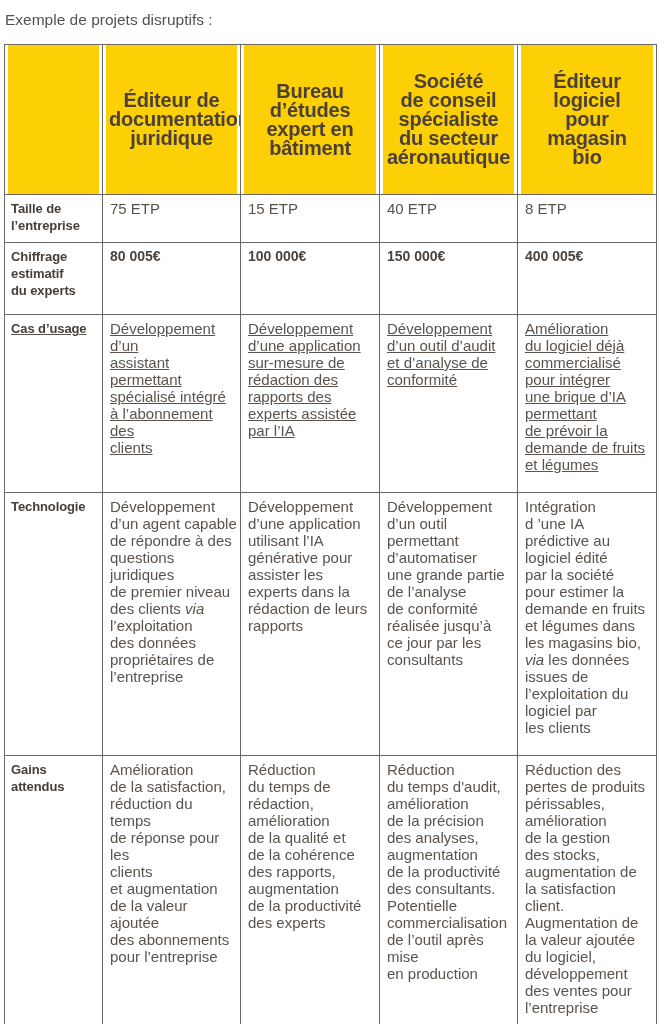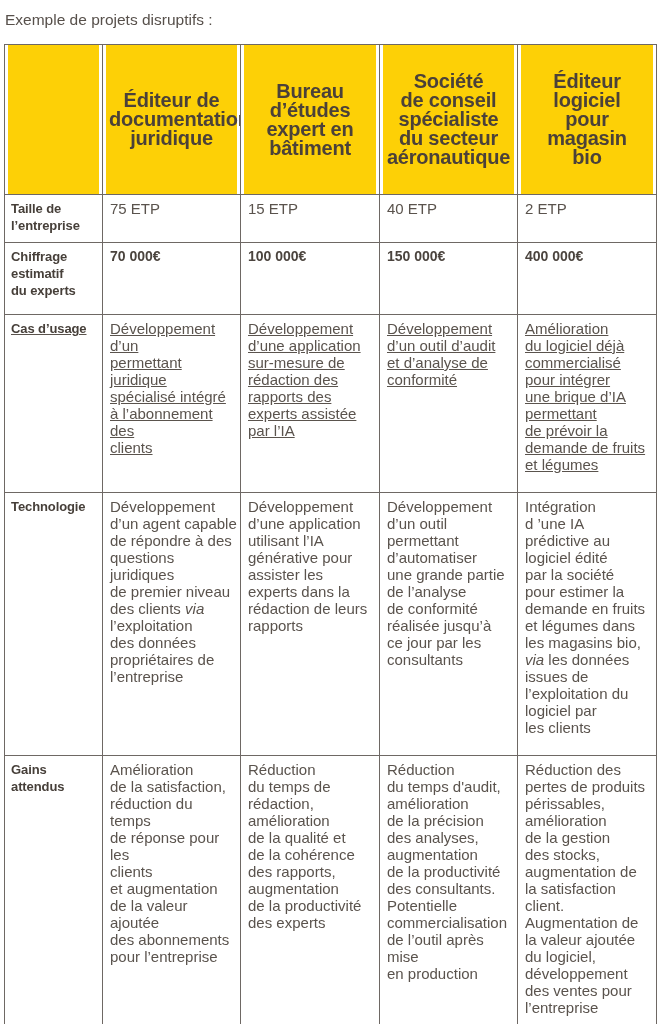--- a/index.html
+++ b/index.html
@@ -109,37 +109,37 @@
 pour magasin
 bio</th>
       </tr>
 
       <tr class="brow r-taille">
         <th class="label">Taille de
 l’entreprise</th>
         <td class="cell">75 ETP</td>
         <td class="cell">15 ETP</td>
         <td class="cell">40 ETP</td>
-        <td class="cell">2 ETP</td>
+        <td class="cell">8 ETP</td>
       </tr>
 
       <tr class="brow r-money">
         <th class="label">Chiffrage
 estimatif
 du experts</th>
-        <td class="cell">70 000€</td>
+        <td class="cell">80 005€</td>
         <td class="cell">100 000€</td>
         <td class="cell">150 000€</td>
-        <td class="cell">400 000€</td>
+        <td class="cell">400 005€</td>
       </tr>
 
       <tr class="brow r-usage">
         <th class="label">Cas d’usage</th>
         <td class="cell">Développement d’un
-permettant juridique
+assistant permettant
 spécialisé intégré
 à l’abonnement des
 clients</td>
         <td class="cell">Développement
 d’une application
 sur-mesure de
 rédaction des
 rapports des
 experts assistée
 par l’IA</td>

